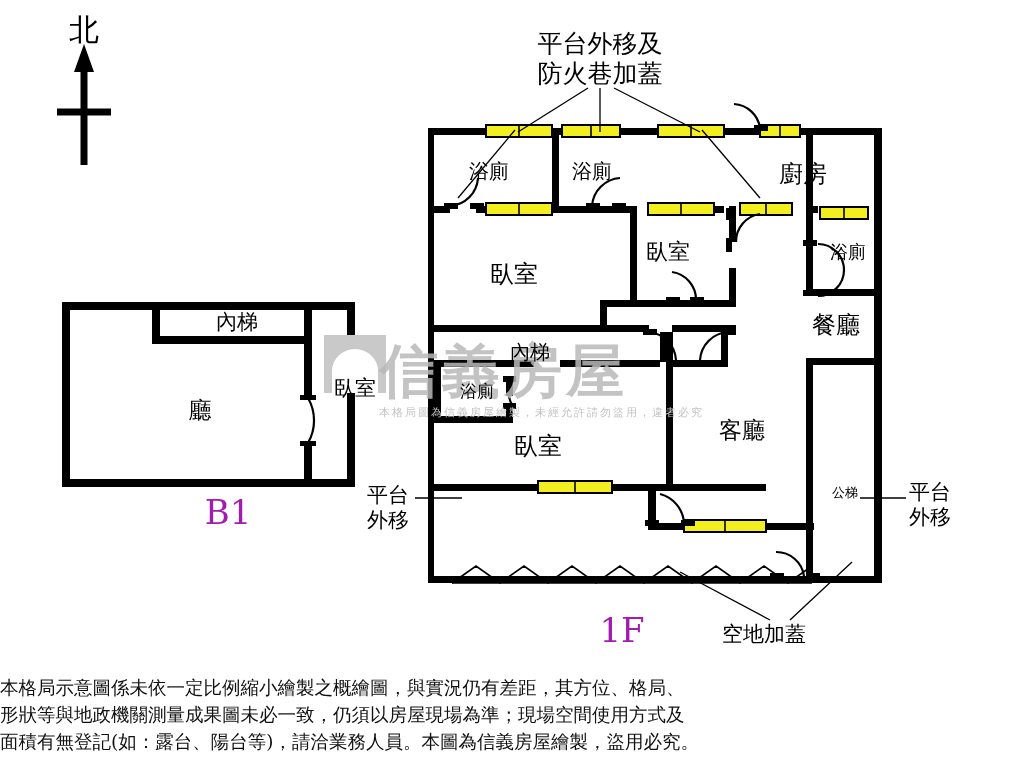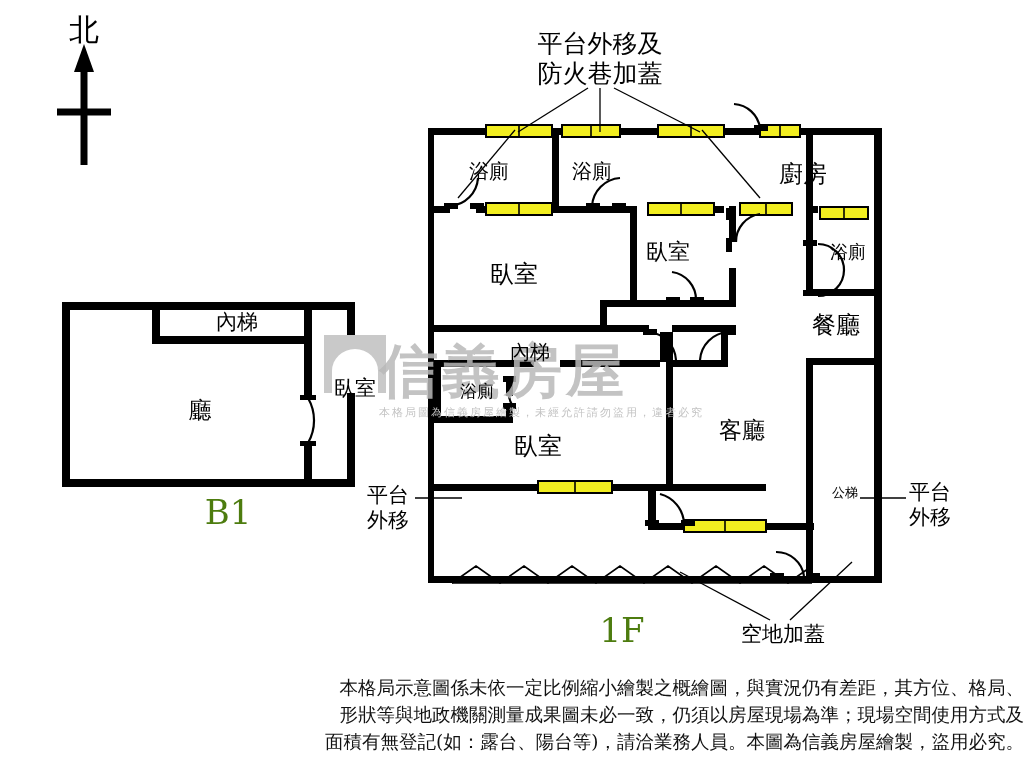--- a/index.html
+++ b/index.html
@@ -7,24 +7,24 @@
        font-family:"DejaVu Sans","Liberation Sans",sans-serif;}
   #stage{position:relative;width:1024px;height:768px;background:#fff;}
   svg#plan{position:absolute;left:0;top:0;width:1024px;height:768px;}
   .rm-label{position:absolute;font-family:"DejaVu Serif","Liberation Serif",serif;
             color:#000;white-space:nowrap;line-height:1.05;transform:translate(-50%,-50%);
             text-align:center;}
   .callout{position:absolute;font-family:"DejaVu Serif","Liberation Serif",serif;
            color:#000;white-space:nowrap;line-height:1.18;text-align:center;
            transform:translate(-50%,-50%);}
   .floor-tag{position:absolute;font-family:"DejaVu Serif","Liberation Serif",serif;
-             color:#4d7c0f;transform:translate(-50%,-50%);text-align:center;}
+             color:#a21caf;transform:translate(-50%,-50%);text-align:center;}
   #disclaimer{position:absolute;left:0;top:674px;width:1024px;
               font-family:"DejaVu Serif","Liberation Serif",serif;
-              font-size:18.5px;line-height:1.47;color:#111;text-align:right;
+              font-size:18.5px;line-height:1.47;color:#111;text-align:left;
               letter-spacing:0px;}
   #disclaimer div{white-space:nowrap;}
   #wm{position:absolute;left:304px;top:333px;width:400px;height:100px;
       pointer-events:none;padding-left:31px;}
   #wm .wmtext{position:absolute;left:0;top:0;width:400px;text-align:center;
       font-family:"DejaVu Serif","Liberation Serif",serif;
       font-size:58px;font-weight:bold;color:#b9b9b9;opacity:.85;letter-spacing:4px;}
   #wm .wmnote{position:absolute;left:0;top:72px;width:400px;text-align:right;
       font-family:"DejaVu Serif","Liberation Serif",serif;
       font-size:11px;color:#c3c3c3;letter-spacing:2px;}
@@ -280,21 +280,21 @@
         <div>防火巷加蓋</div>
       </div>
       <div class="callout" style="left: 388px; top: 508px; font-size: 21px;">
         <div>平台</div>
         <div>外移</div>
       </div>
       <div class="callout" style="left: 930px; top: 505px; font-size: 21px;">
         <div>平台</div>
         <div>外移</div>
       </div>
-      <div class="callout" style="left: 783px; top: 634px; font-size: 21px;">
+      <div class="callout" style="left: 764px; top: 634px; font-size: 21px;">
         <div>空地加蓋</div>
       </div>
     </div>
   <div id="floortags">
       <div class="floor-tag" style="left: 228px; top: 512px; font-size: 34px;">B1</div>
       <div class="floor-tag" style="left: 622px; top: 630px; font-size: 34px;">1F</div>
     </div>
 
   <div id="disclaimer">
     <div>本格局示意圖係未依一定比例縮小繪製之概繪圖，與實況仍有差距，其方位、格局、</div>

